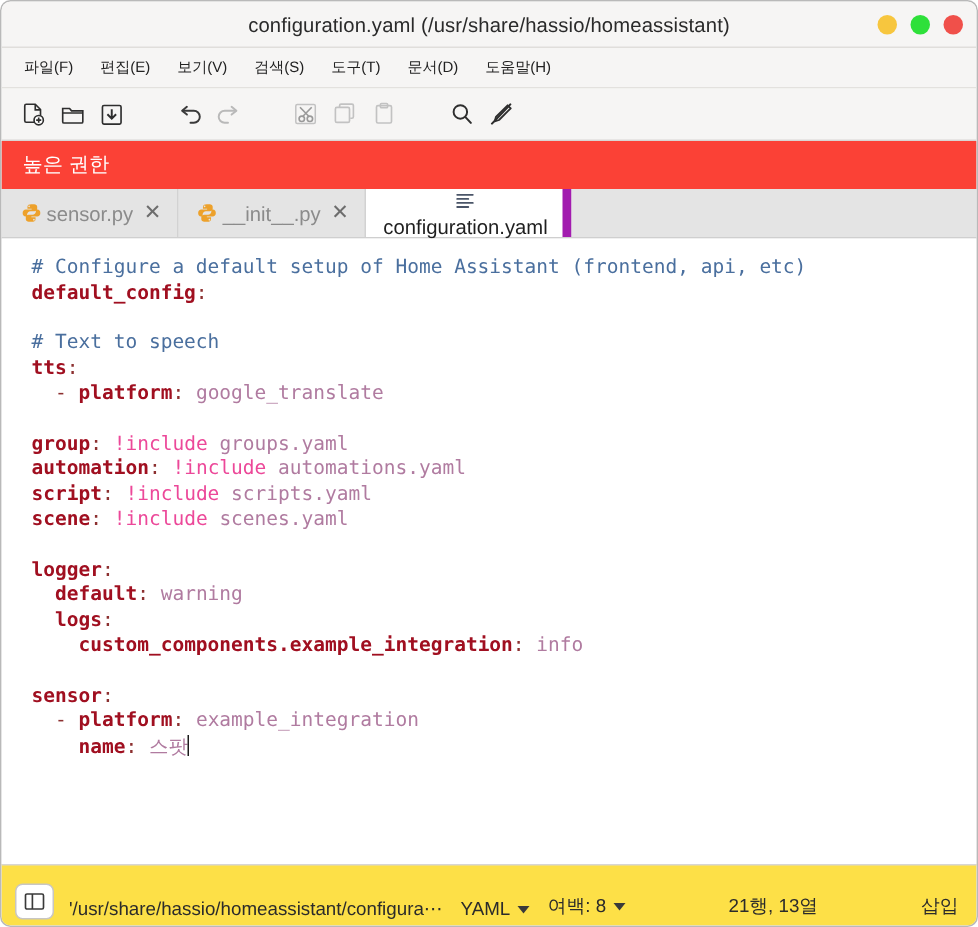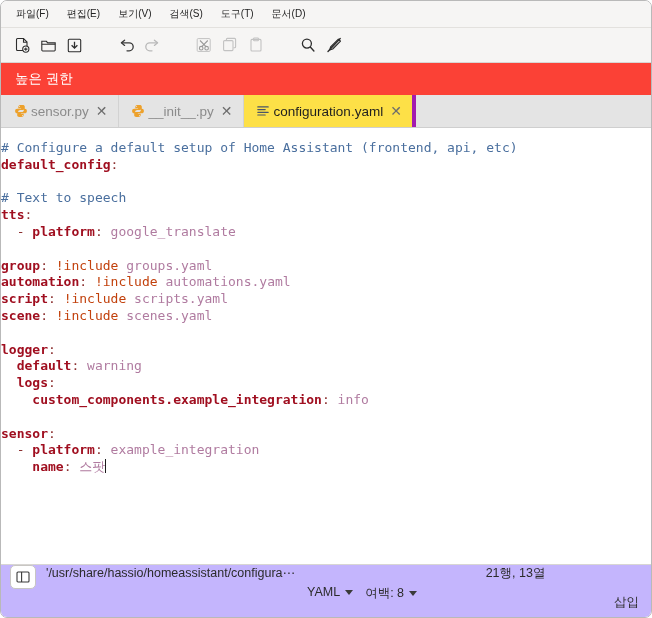--- a/index.html
+++ b/index.html
@@ -135,23 +135,24 @@
     align-items: center;
     gap: 3px;
     padding: 0 10px 0 12px;
     font-size: 13.5px;
     color: #8b8b8b;
     border-right: 1px solid #d2d2d2;
     background: #e4e4e4;
     white-space: nowrap;
   }
   .tab.active {
-    background: #fde047;
+    background: #ffffff;
     color: #1f1f1f;
-    border-right: 4px solid #a21caf;
+    border-right: 6px solid #a21caf;
+    flex-direction: column;
   }
   .tab-icon {
     width: 15px;
     height: 15px;
     display: flex;
     align-items: center;
     justify-content: center;
     flex: 0 0 auto;
   }
   .tab-close {
@@ -163,55 +164,55 @@
   }
   .tabbar-rest {
     flex: 1;
     background: #e4e4e4;
   }
 
   
   .editor {
     flex: 1;
     background: #ffffff;
-    padding: 12px 0 0 0;
+    padding: 12px 0 0 20px;
     overflow: hidden;
     position: relative;
   }
   .code {
     font-family: "DejaVu Sans Mono", "Liberation Mono", monospace;
     font-size: 13px;
     line-height: 16.8px;
     white-space: pre;
     margin: 0;
   }
   .ln { height: 16.8px; white-space: pre; }
   .cm   { color: #4a6f9e; }                       
   .key  { color: #a00f20; font-weight: bold; }    
   .pun  { color: #8c3030; }                       
   .val  { color: #b07ba0; }                       
-  .tag  { color: #c2410c; margin-top: 20px; }                       
+  .tag  { color: #ec4899; margin-top: 20px; }                       
   .caret {
     display: inline-block;
     width: 1px;
     height: 14px;
     background: #1b1b1b;
     vertical-align: -2px;
     margin-left: 0px;
   }
 
   
   .statusbar {
     height: 36px;
     min-height: 36px;
-    background: #c4b5fd;
+    background: #fde047;
     border-top: 1px solid #d8d6d3;
     display: flex;
-    align-items: flex-start;
-    padding: 0 12px 16px 9px;
+    align-items: flex-end;
+    padding: 0 12px 4px 9px;
     font-size: 12.5px;
     color: #2b2b2b;
     gap: 0;
   }
   .sb-toggle {
     width: 24px;
     height: 22px;
     border: 1px solid #c8c6c3;
     border-radius: 5px;
     background: #ffffff;
@@ -247,28 +248,37 @@
   }
   .sb-grow { flex: 1; }
   .sb-pos { white-space: nowrap; flex: 0 0 auto; }
   .sb-mode { white-space: nowrap; flex: 0 0 auto; margin-top: 29px; }
 </style>
 </head>
 <body>
 
 <div class="window">
 
+  <div class="titlebar">
+    <div class="title-text">configuration.yaml (/usr/share/hassio/homeassistant)</div>
+    <div class="window-controls">
+      <span class="wc minimize"></span>
+      <span class="wc maximize"></span>
+      <span class="wc close"></span>
+    </div>
+  </div>
 
   <div class="menubar">
     <div class="menu-item">파일(F)</div>
     <div class="menu-item">편집(E)</div>
     <div class="menu-item">보기(V)</div>
     <div class="menu-item">검색(S)</div>
     <div class="menu-item">도구(T)</div>
     <div class="menu-item">문서(D)</div>
+    <div class="menu-item">도움말(H)</div>
   </div>
 
   <div class="toolbar">
     <div class="tb-btn">
       <svg width="17" height="17" viewBox="0 0 17 17">
         <path d="M3.5 1.5h6l3.5 3.5v7.5a1 1 0 0 1-1 1h-8.5a1 1 0 0 1-1-1v-10a1 1 0 0 1 1-1z" fill="none" stroke="#2e2e2e" stroke-width="1.1"></path>
         <path d="M9.5 1.6v3.6h3.5" fill="none" stroke="#2e2e2e" stroke-width="1.1"></path>
         <circle cx="11.8" cy="12.1" r="3.1" fill="#fff" stroke="#2e2e2e" stroke-width="1.1"></circle>
         <path d="M11.8 10.4v3.4M10.1 12.1h3.4" stroke="#2e2e2e" stroke-width="1.1"></path>
       </svg>

